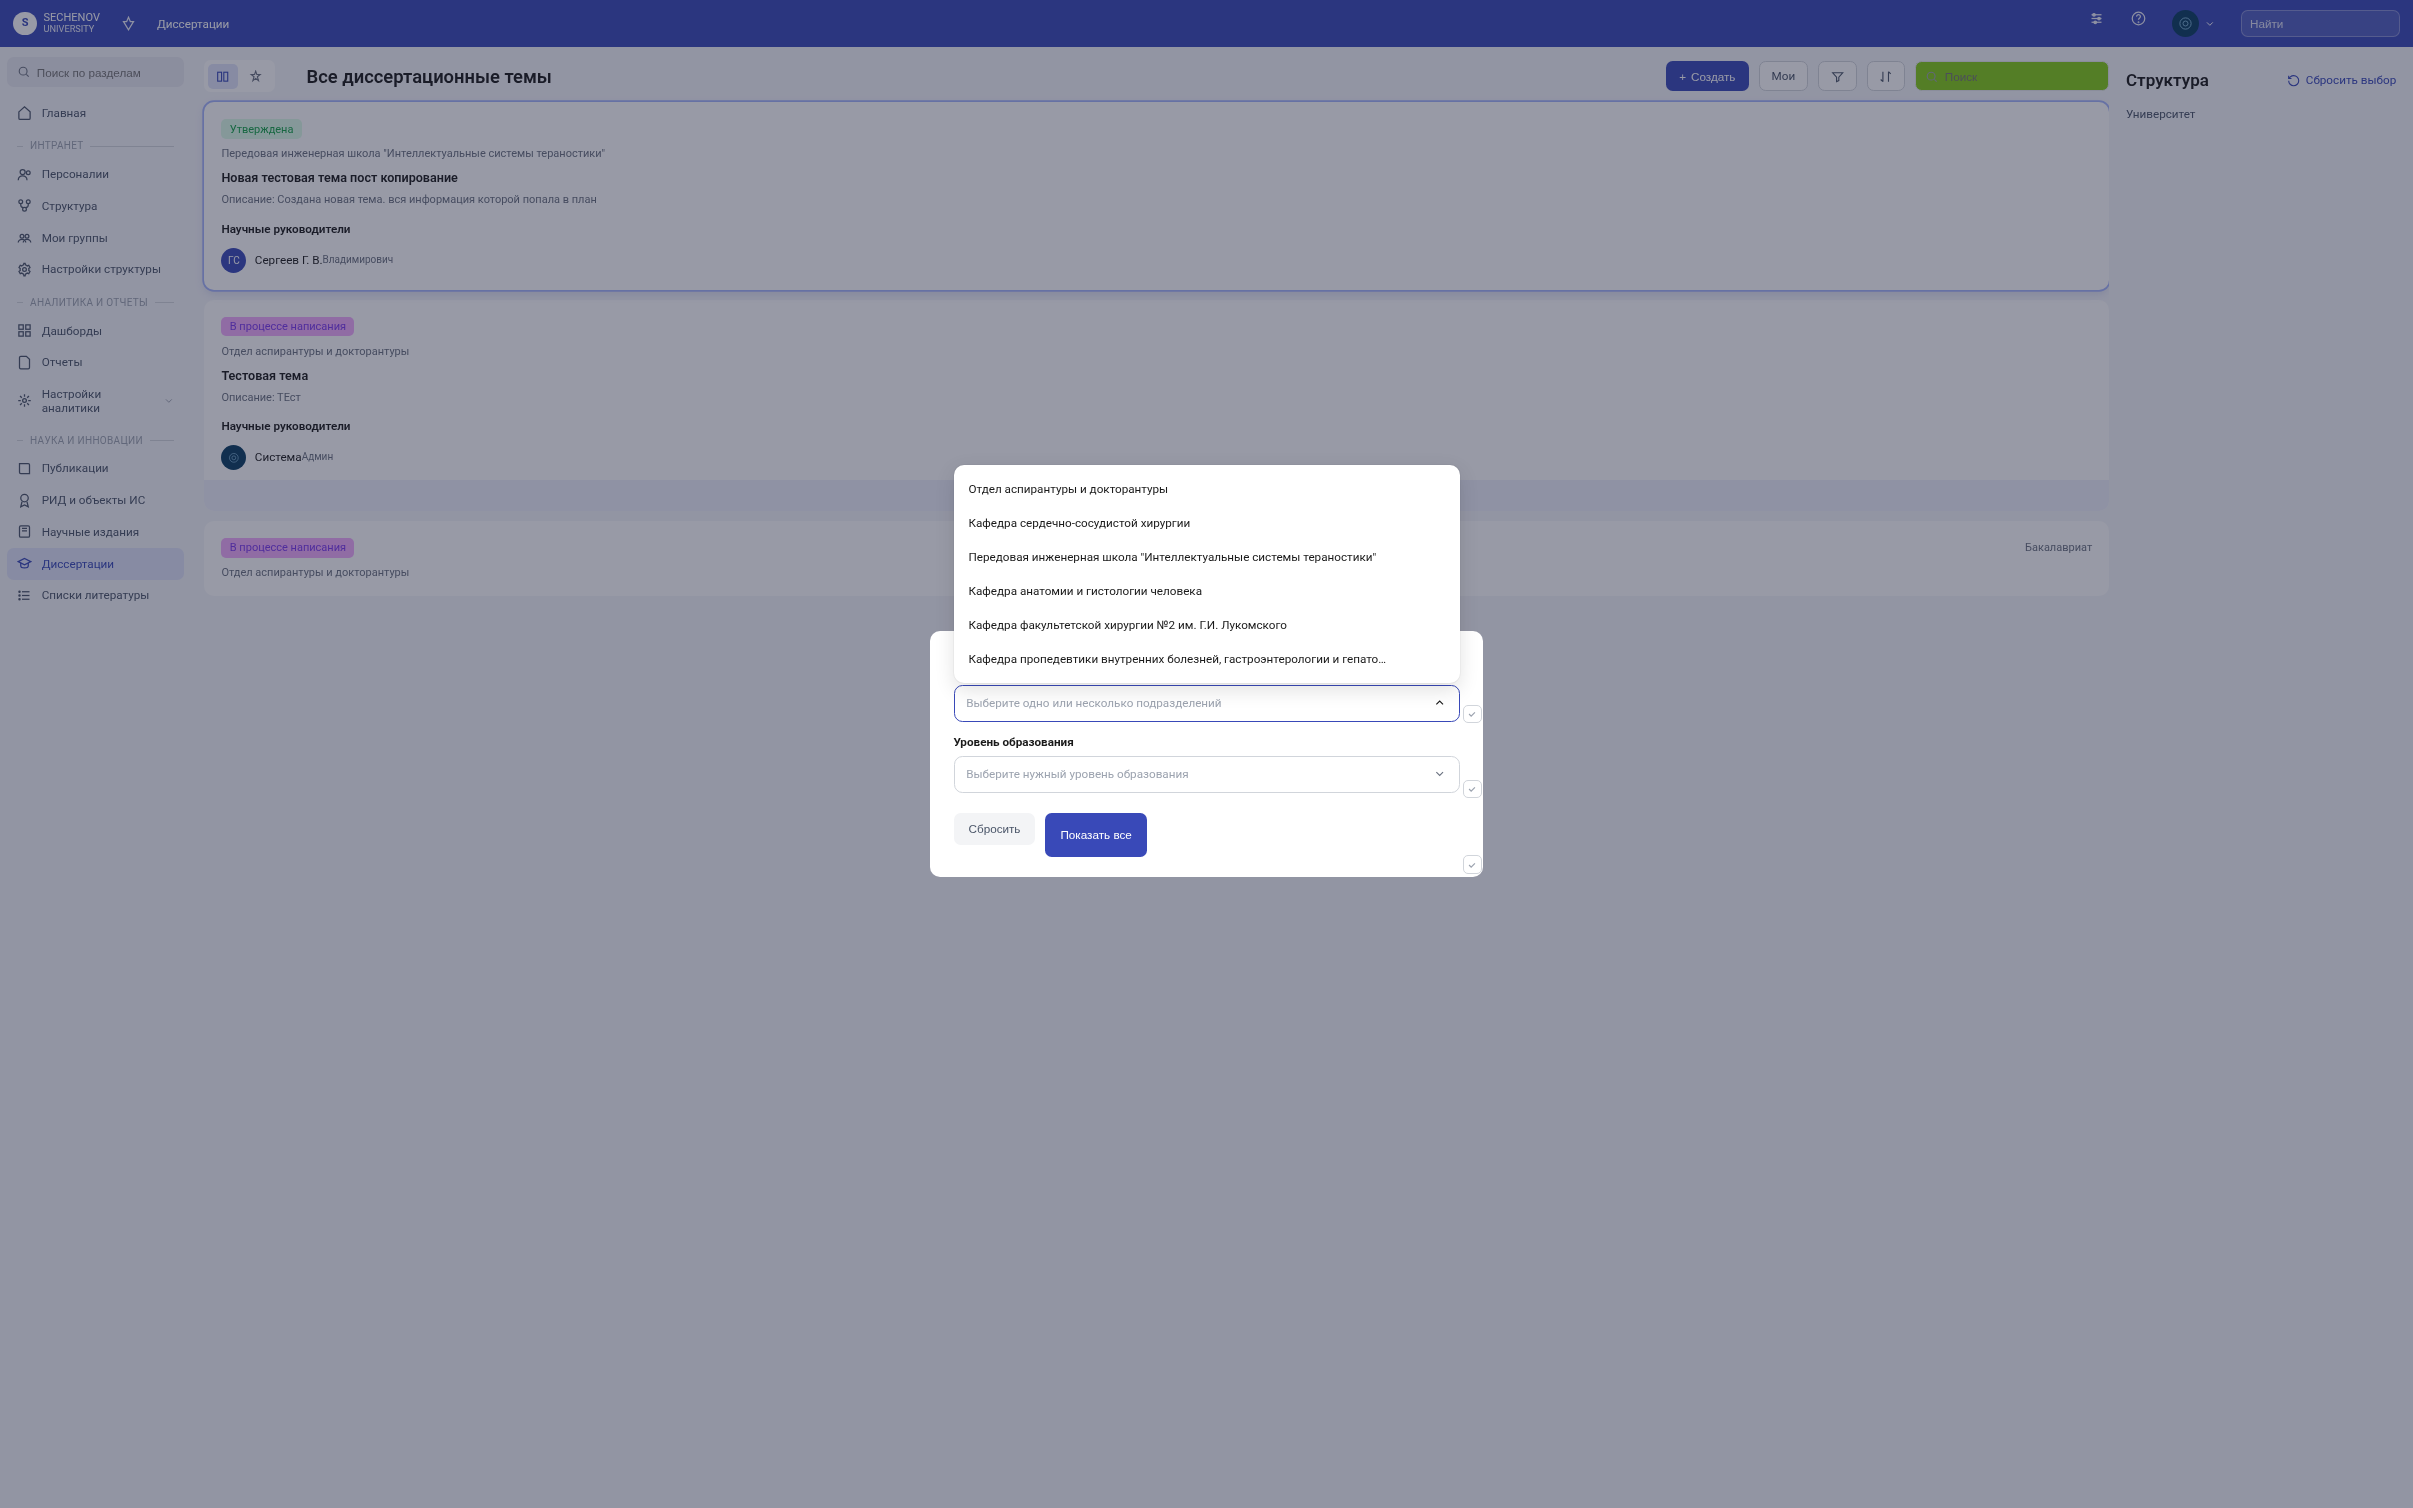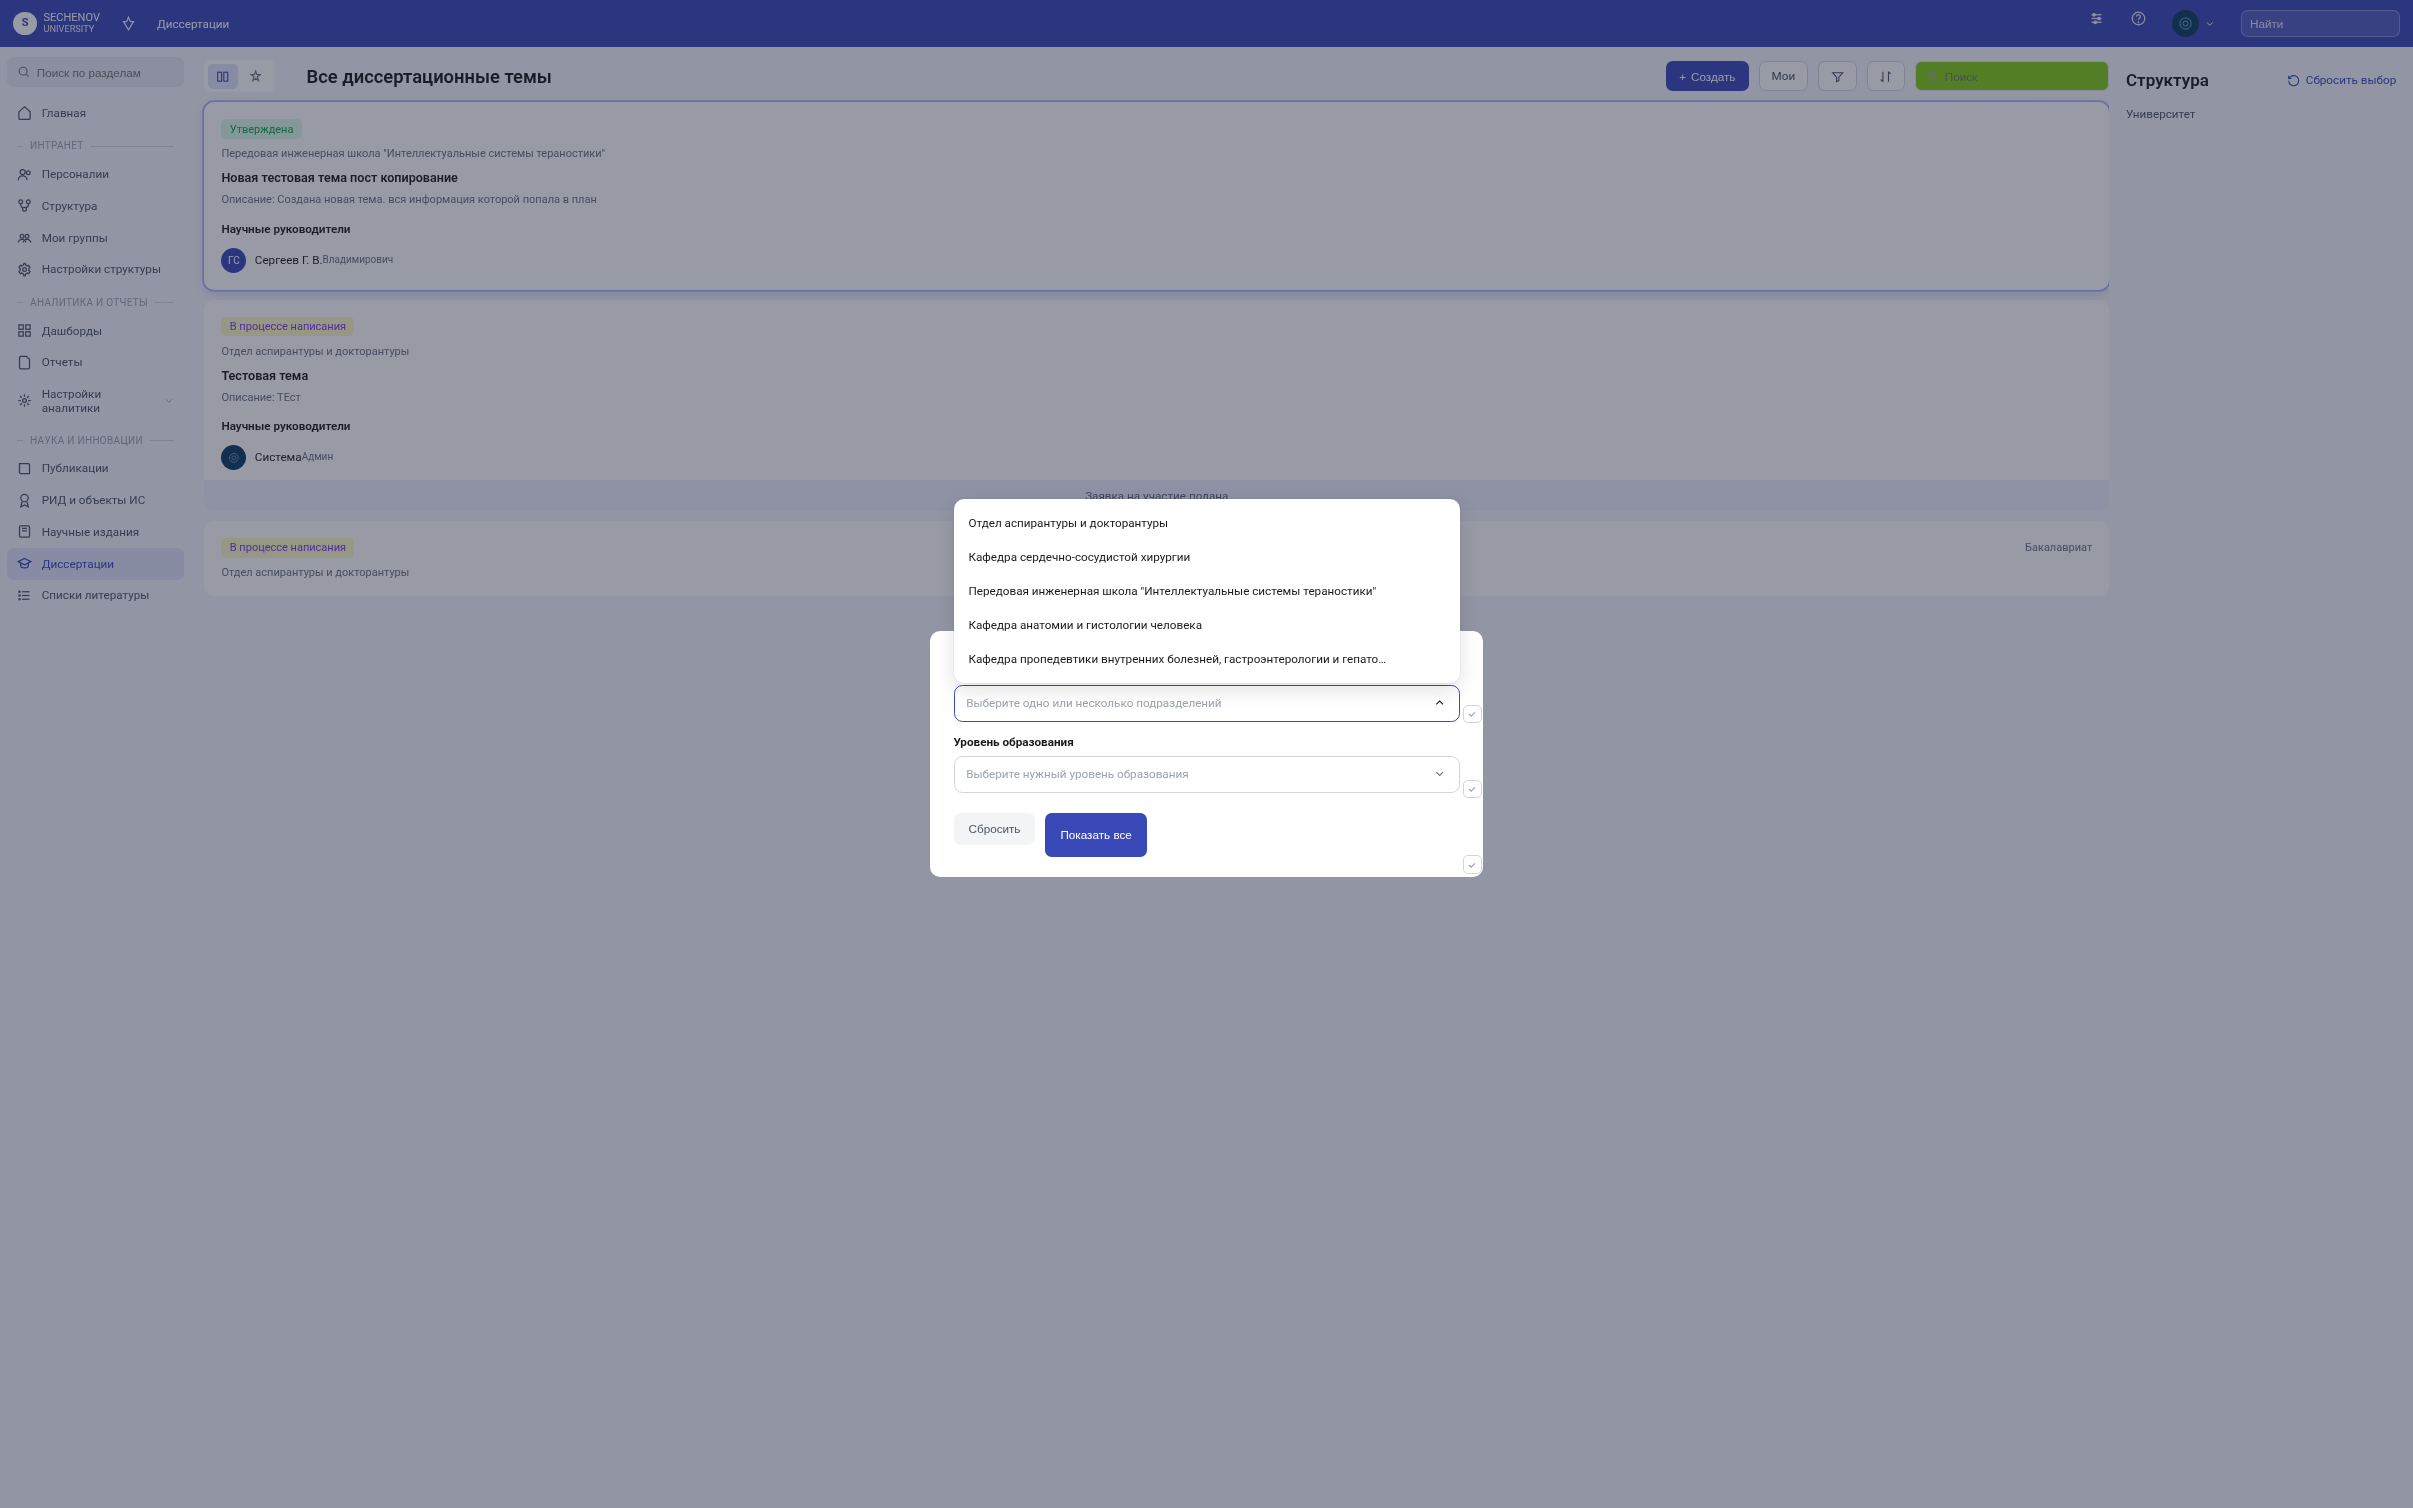--- a/index.html
+++ b/index.html
@@ -42,21 +42,21 @@
 .chip-btn { background: #fff; border: 0.8px solid #d1d5db; border-radius: 6.7px; height: 30px; padding: 0 11.7px; display: flex; align-items: center; justify-content: center; cursor: pointer; color: #4a5568; }
 .search-right { background: #84cc16; border: 0.8px solid #e5e7eb; border-radius: 6.7px; height: 30px; display: flex; align-items: center; padding: 0 8.4px; gap: 6.7px; color: #9ca3af; flex: 0 0 176px; }
 .search-right input { background: none; border: none; outline: none; flex: 1; font-size: 11.7px; }
 
 
 .card { background: #fff; border-radius: 10px; padding: 17px; display: flex; flex-direction: column; gap: 6.7px; }
 .card.highlight { box-shadow: 0 0 0 1.7px #a5b4fc, 0 3.4px 10px rgba(57,73,184,0.15); position: relative; }
 .card-top { display: flex; align-items: center; justify-content: space-between; }
 .badge { border-radius: 5px; padding: 3.4px 8.4px; font-size: 11px; }
 .badge.green { background: #dcfce7; color: #16a34a; }
-.badge.purple { background: #fef9c3; color: #7c3aed; text-align: center; }
+.badge.purple { background: #f0abfc; color: #7c3aed; text-align: center; }
 .card-cat { color: #6b7280; font-size: 11px; }
 .card-sub { color: #6b7280; font-size: 11px; margin-top: 1.7px; }
 .card-title { font-weight: 600; font-size: 12.6px; margin-top: 3.4px; }
 .card-desc { color: #6b7280; font-size: 11px; line-height: 1.5; }
 .card-section { font-weight: 600; margin-top: 6.7px; }
 .person { display: flex; align-items: center; gap: 8.4px; margin-top: 5px; }
 .person-avatar { width: 25px; height: 25px; border-radius: 50%; background: #3949b8; color: #fff; display: flex; align-items: center; justify-content: center; font-size: 10px; }
 .person-avatar.dark { background: #0a3d62; }
 .person-info { display: flex; line-height: 1.3; }
 .person-role { color: #6b7280; font-size: 10px; }
@@ -416,20 +416,21 @@
   <div class="modal">
     <div class="modal-title">Фильтры</div>
 
     <div class="field-group" style="position:relative">
       <div class="combo">
         <div class="dropdown">
           <div class="dd-item">Отдел аспирантуры и докторантуры</div>
           <div class="dd-item">Кафедра сердечно-сосудистой хирургии</div>
           <div class="dd-item">Передовая инженерная школа "Интеллектуальные системы тераностики"</div>
           <div class="dd-item">Кафедра анатомии и гистологии человека</div>
+          <div class="dd-item">Кафедра факультетской хирургии №2 им. Г.И. Лукомского</div>
           <div class="dd-item">Кафедра пропедевтики внутренних болезней, гастроэнтерологии и гепато…</div>
         </div>
         <div class="combo-input">
           <span>Выберите одно или несколько подразделений</span>
           <span class="icon">
               <svg width="13.4" height="13.4" viewBox="0 0 24 24" fill="none" stroke="#1a1a1a" stroke-width="2">
                 <polyline points="18 15 12 9 6 15"></polyline>
               </svg>
             </span>
         </div>

